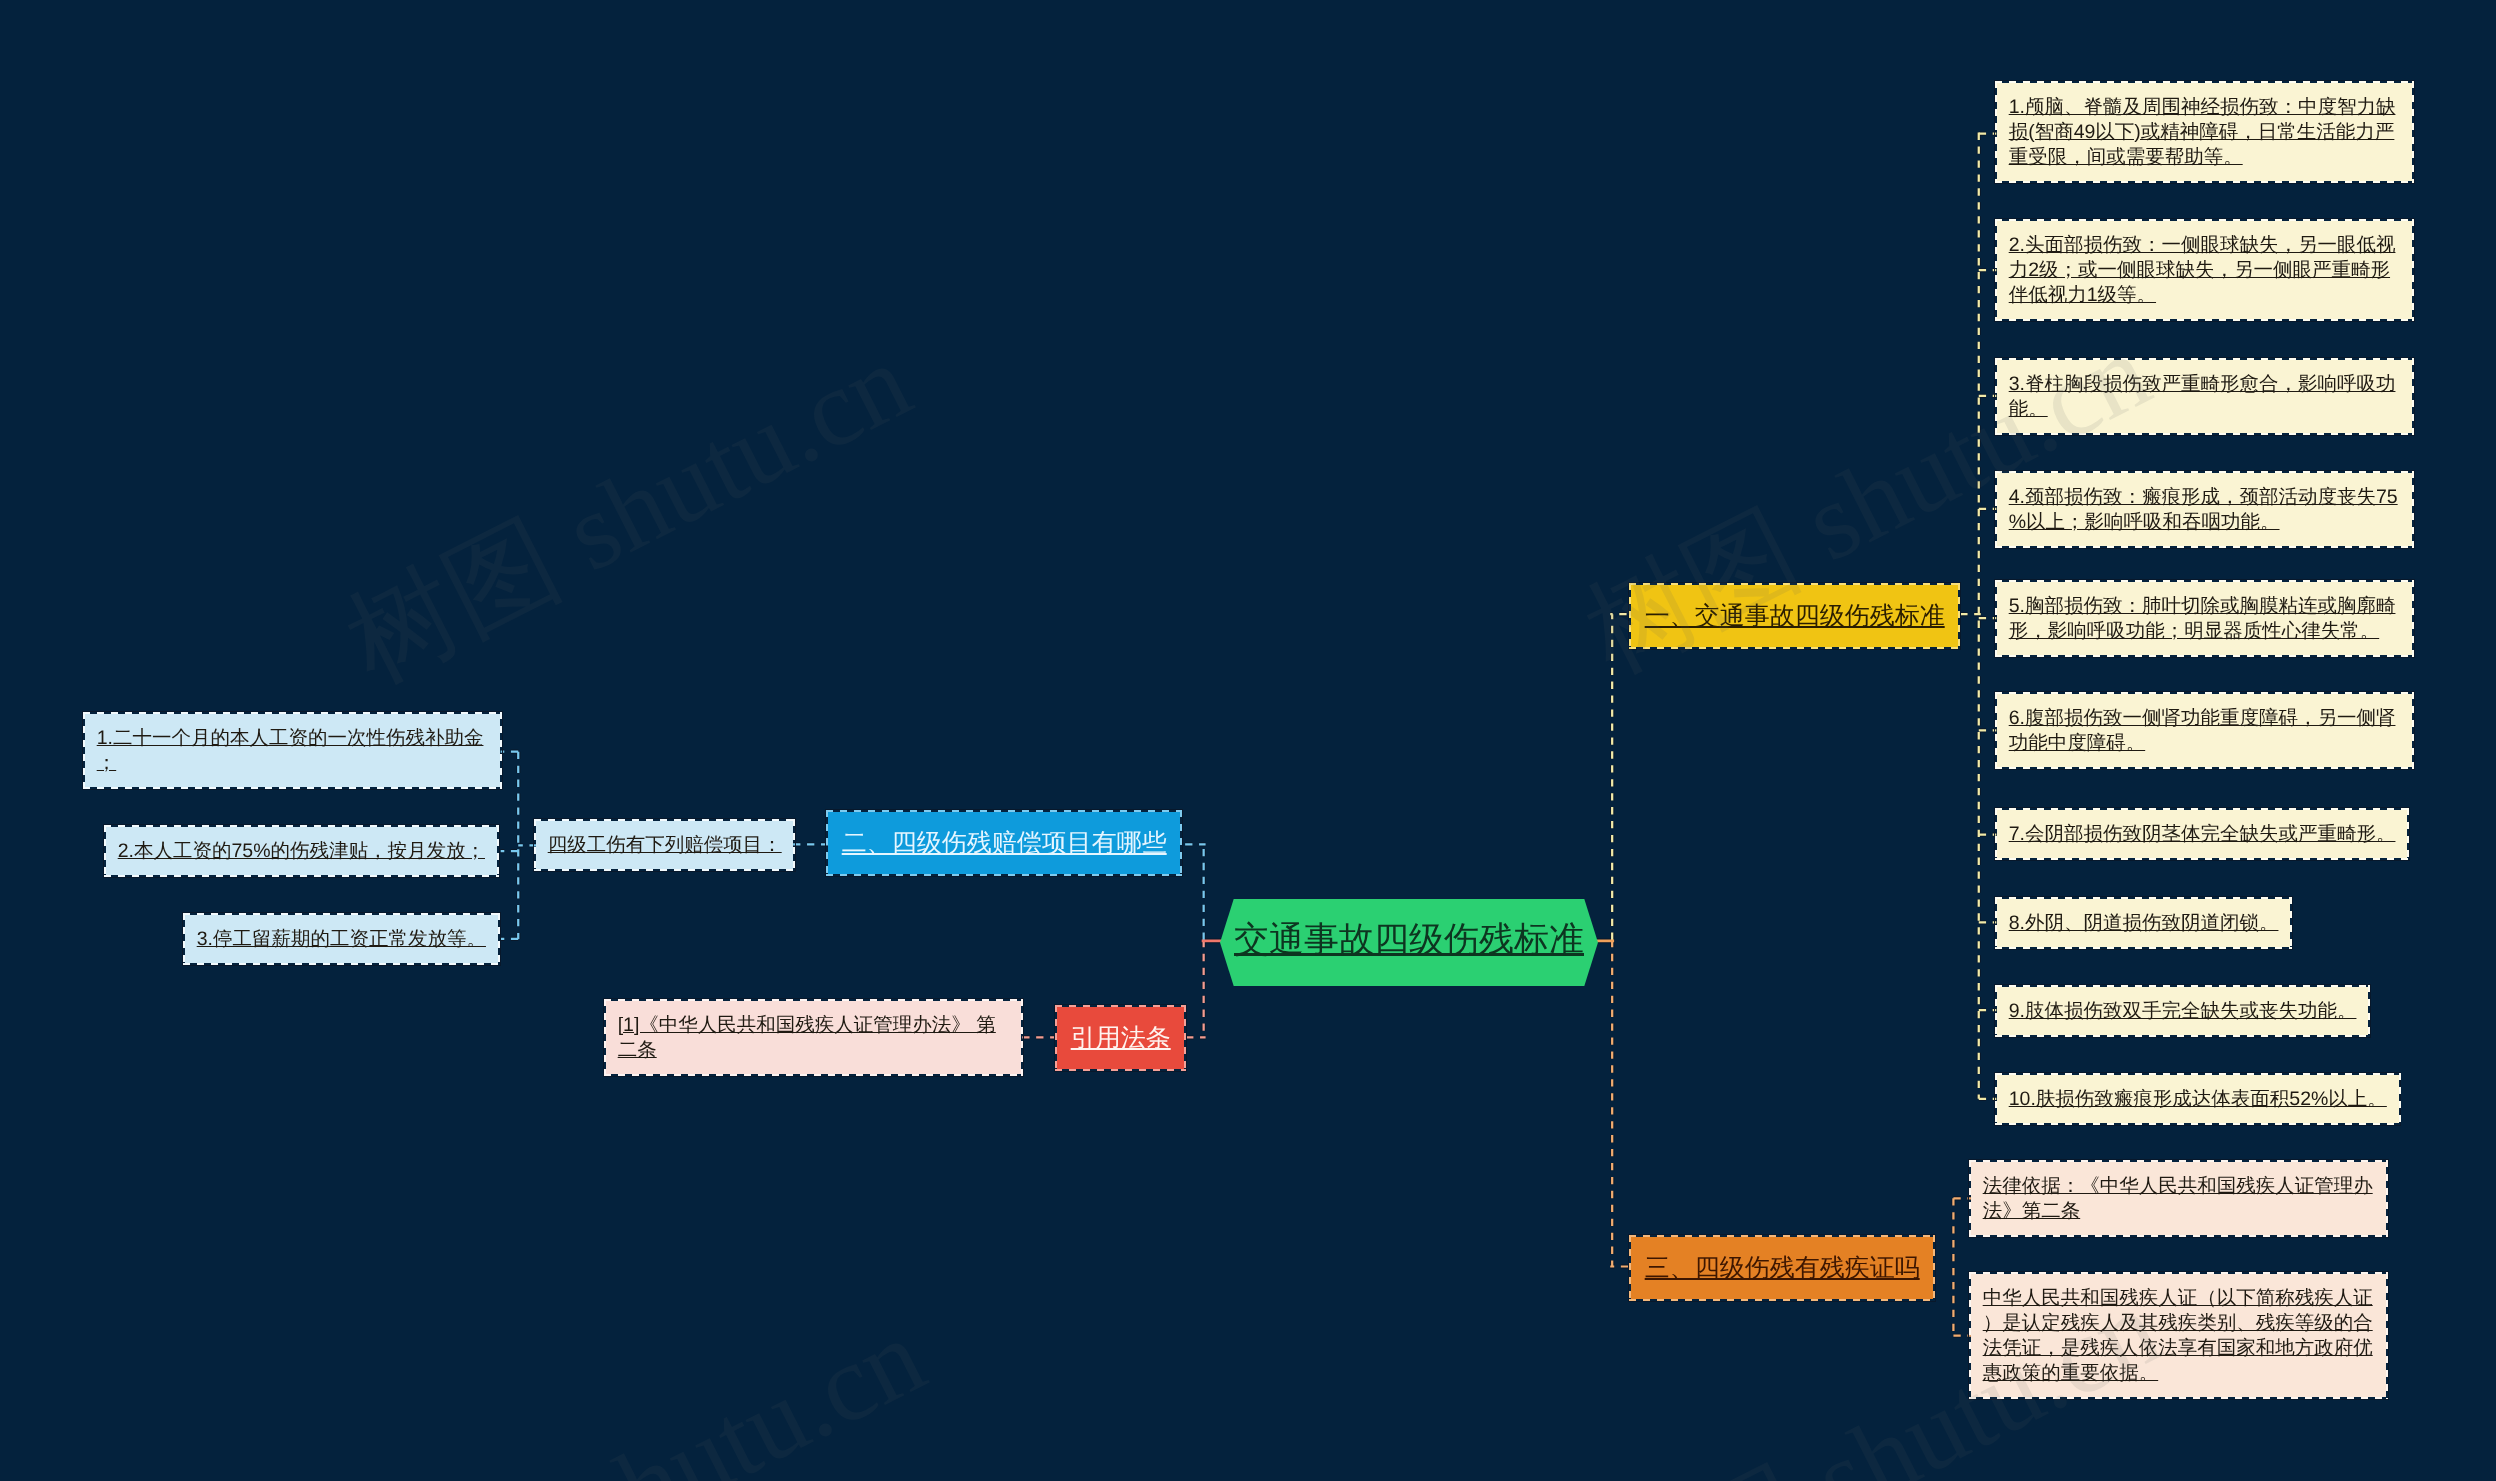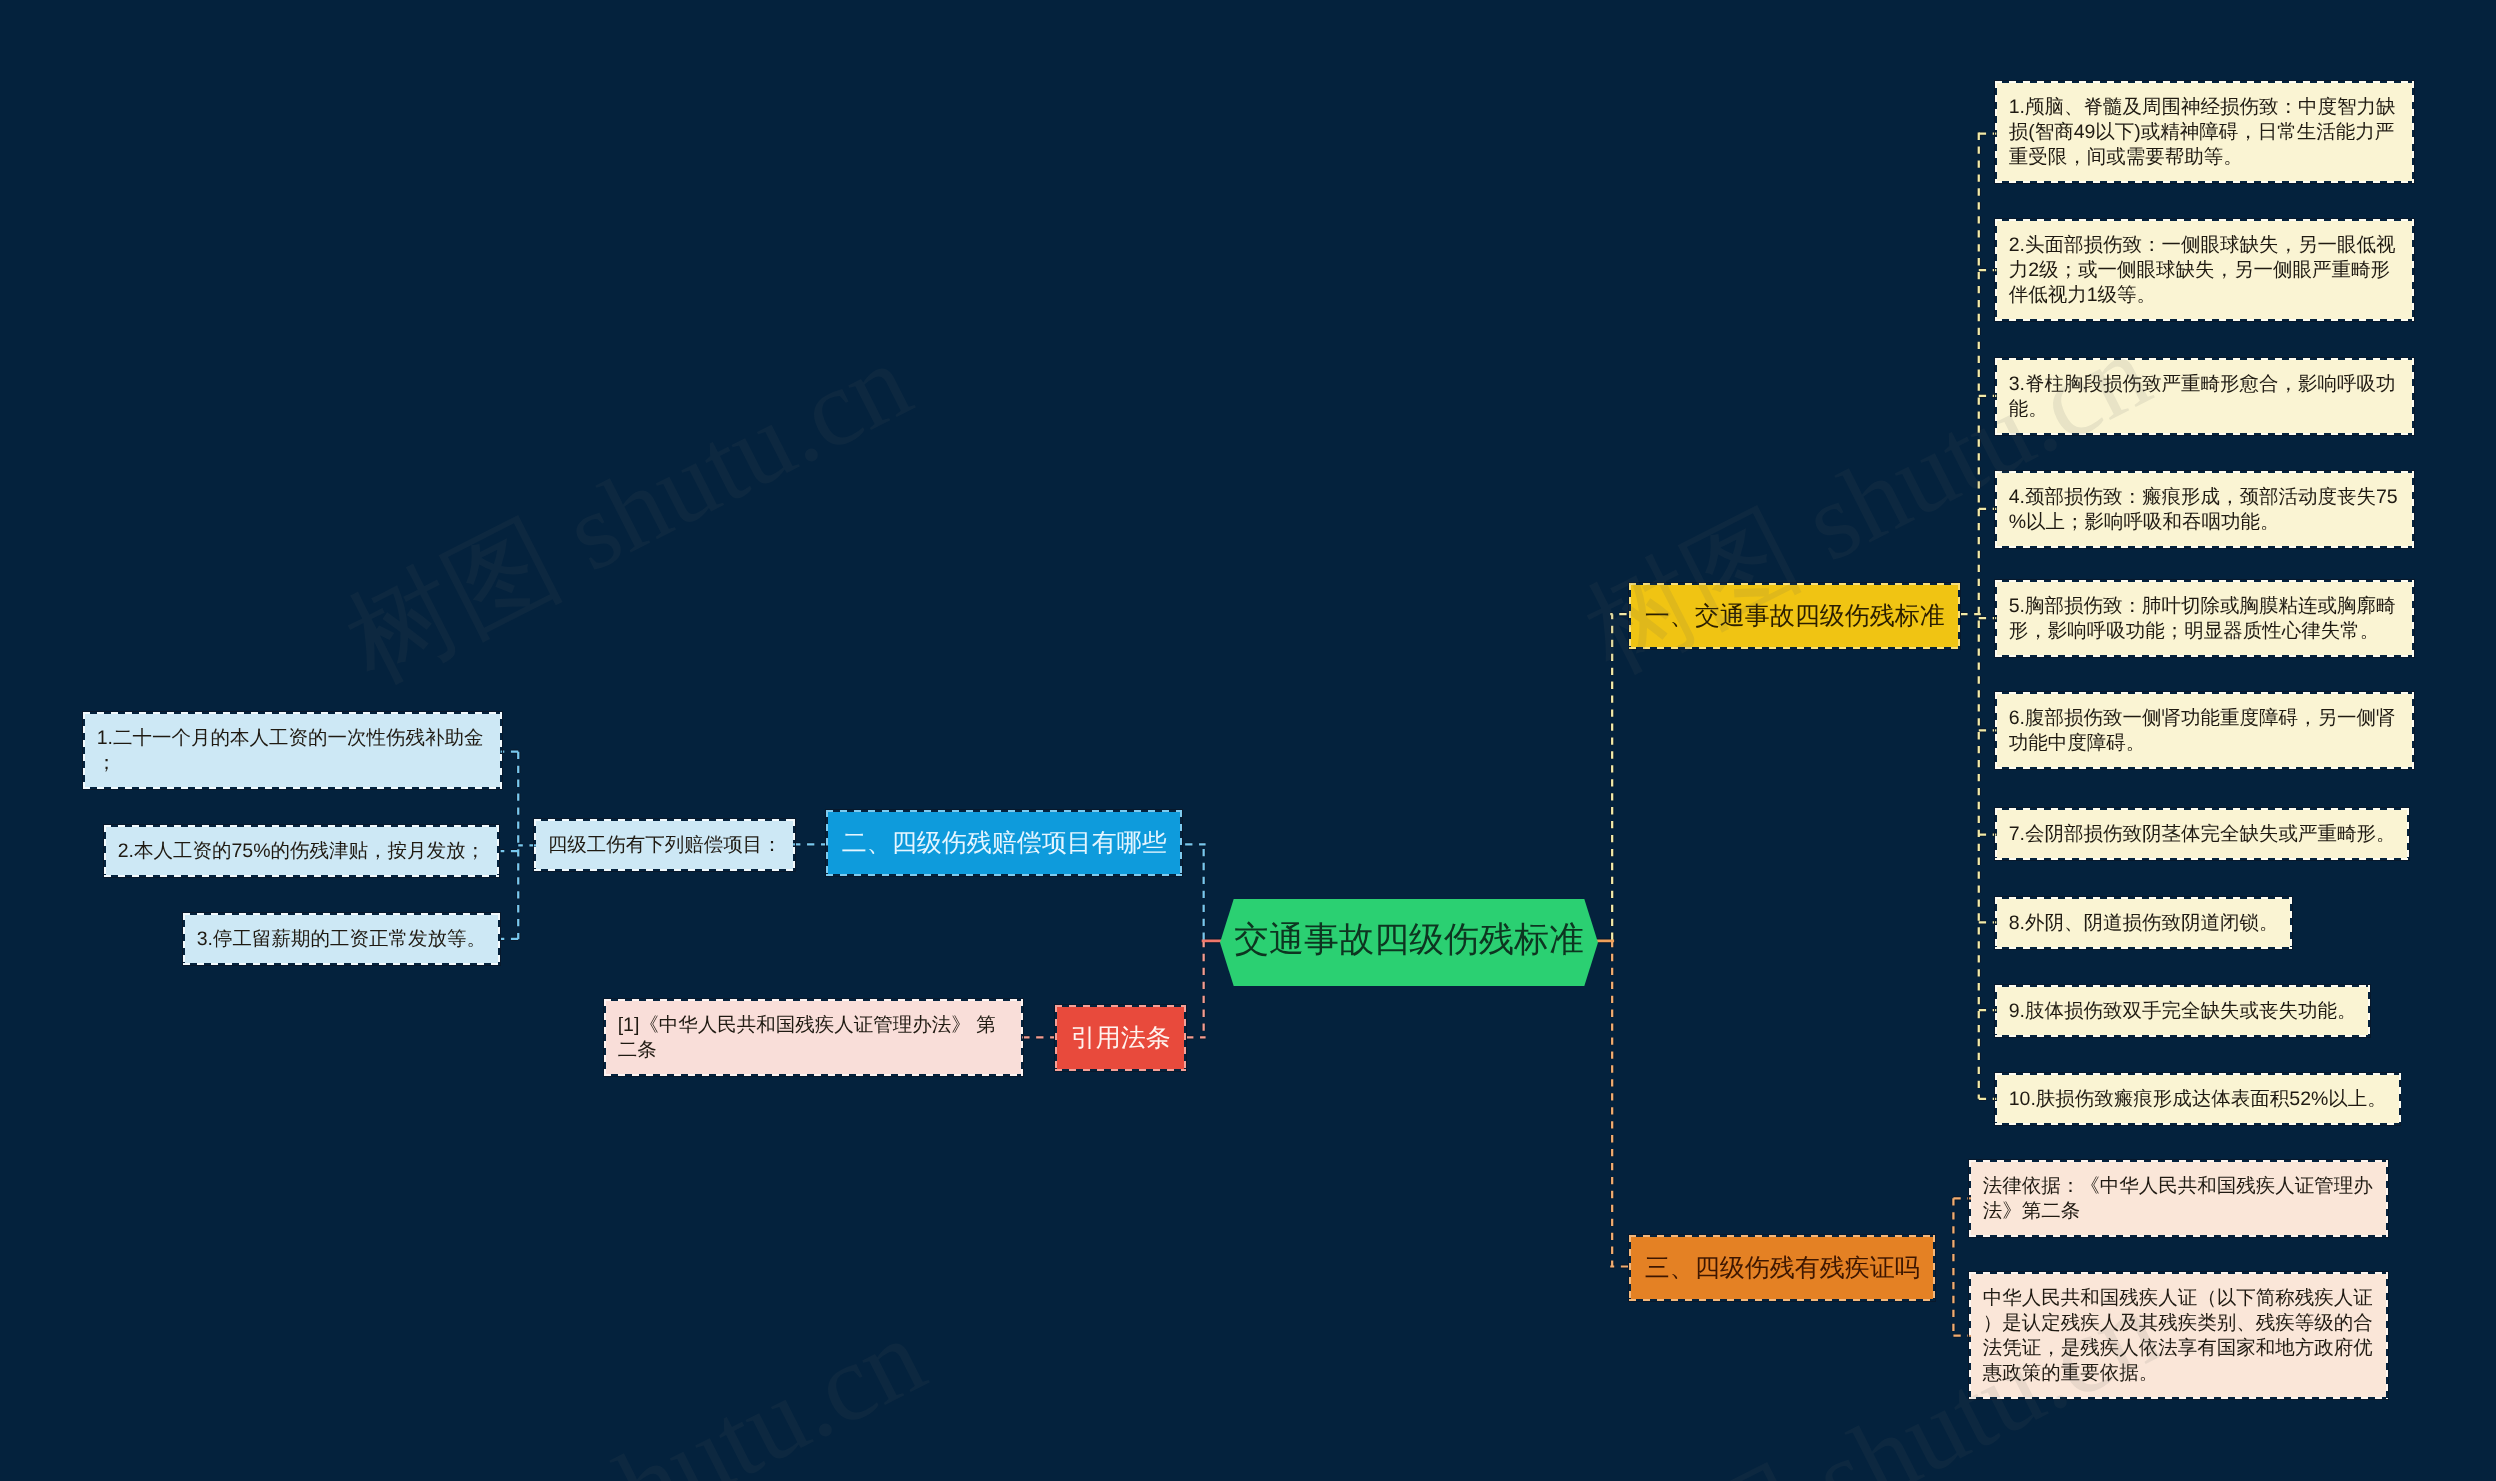--- a/index.html
+++ b/index.html
@@ -12,21 +12,21 @@
   }
   #stage{position:relative;width:2497px;height:1481px;overflow:hidden;background:#04223d;
          transform:translateZ(0);}
 
   .wm{position:absolute;filter:opacity(1);color:rgba(82,92,88,.11);white-space:nowrap;user-select:none;
       font-family:"Liberation Serif",serif;
       transform-origin:0 0;pointer-events:none;z-index:50;}
 
   svg.edges{position:absolute;left:0;top:0;width:2497px;height:1481px;pointer-events:none;}
 
-  .node{position:absolute;box-sizing:border-box;--dash:#ffffff;}
+  .node{position:absolute;box-sizing:border-box;text-decoration:underline;--dash:#ffffff;}
   .node .t{display:block;filter:opacity(1);}
   
   .node::before{content:"";position:absolute;inset:-2.9px;border:1px solid #08182b;
      box-sizing:border-box;pointer-events:none;}
   .node::after{content:"";position:absolute;inset:-2px;box-sizing:border-box;pointer-events:none;
      background:
       repeating-linear-gradient(90deg, var(--dash) 0 6.8px, transparent 6.8px 14px) top left/100% 2px no-repeat,
       repeating-linear-gradient(90deg, var(--dash) 0 6.8px, transparent 6.8px 14px) bottom left/100% 2px no-repeat,
       repeating-linear-gradient(180deg, var(--dash) 0 6.8px, transparent 6.8px 14px) top left/2px 100% no-repeat,
       repeating-linear-gradient(180deg, var(--dash) 0 6.8px, transparent 6.8px 14px) top right/2px 100% no-repeat;}

